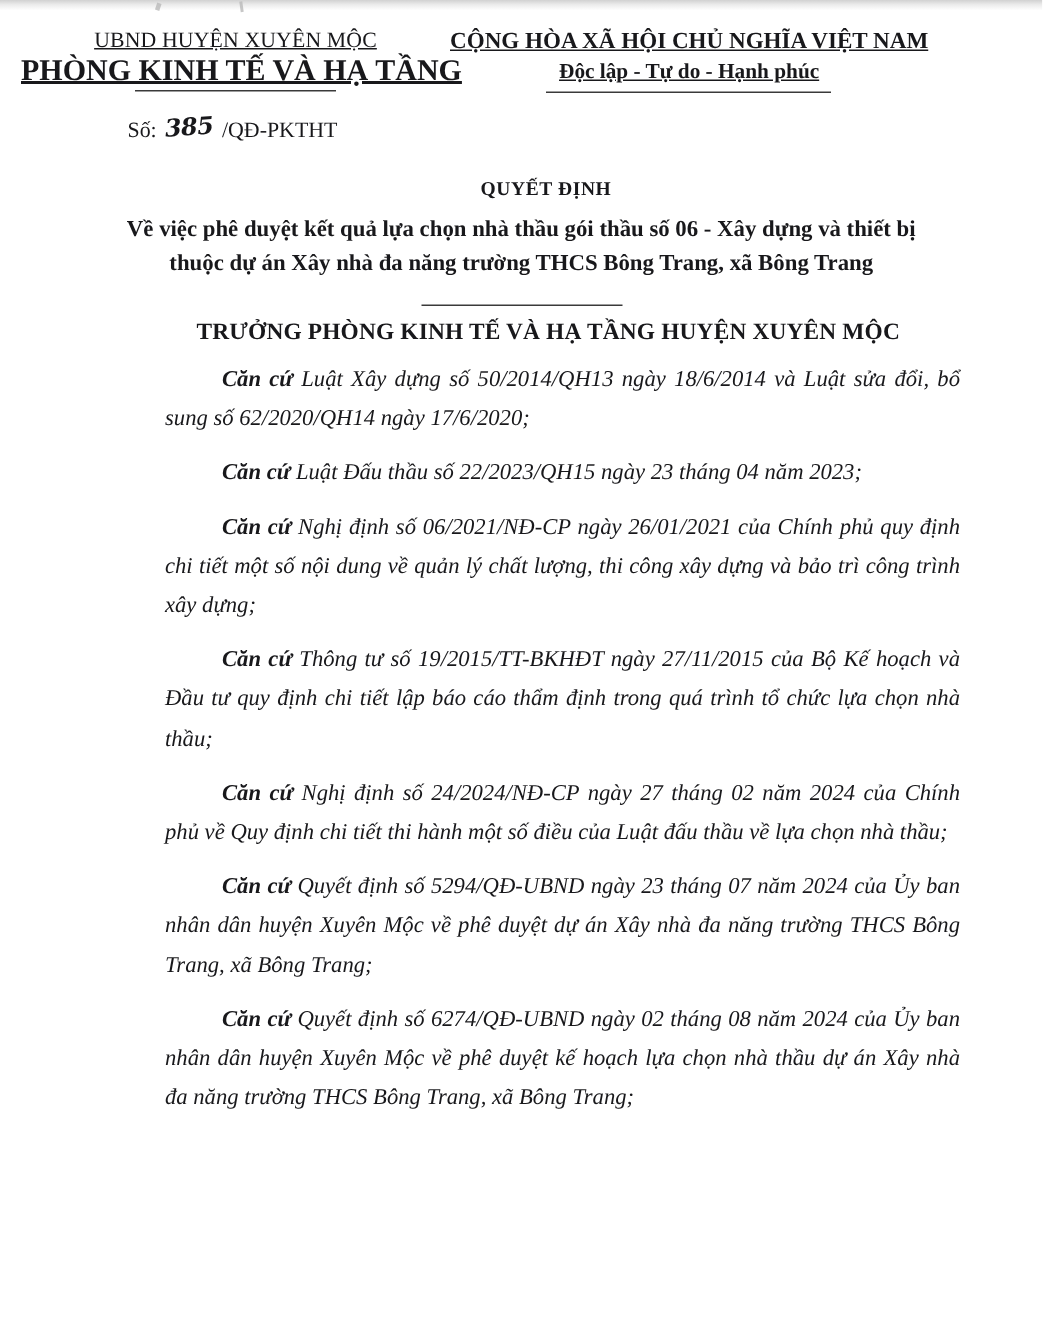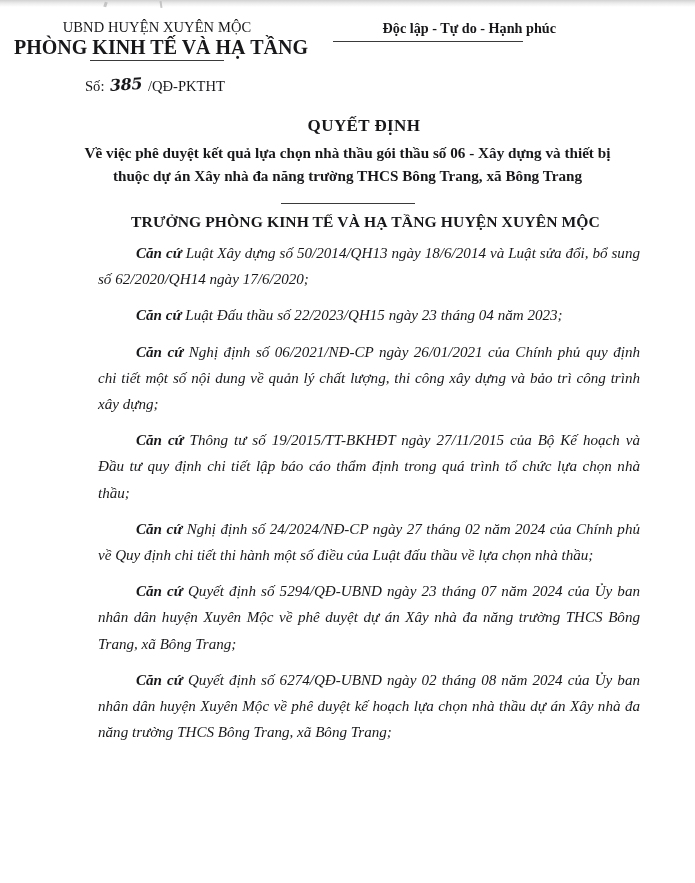--- a/index.html
+++ b/index.html
@@ -38,20 +38,21 @@
   }
   .speck-a { top: 2px; left: 104px; width: 3px; height: 5px; transform: rotate(18deg); }
   .speck-b { top: 1px; left: 160px; width: 2px; height: 7px; transform: rotate(-8deg); }
 
   
   .letterhead {
     position: absolute;
     top: 18px; left: 0;
     width: 568px;
     display: flex;
+    text-decoration: underline;
   }
   .lh-left {
     width: 300px;
     text-align: center;
     padding-left: 14px;
     box-sizing: border-box;
   }
   .lh-right {
     width: 395px;
     text-align: center;
@@ -74,21 +75,20 @@
     font-size: 15.4px;
     font-weight: bold;
     line-height: 20px;
     white-space: nowrap;
   }
   .motto {
     font-size: 14.2px;
     font-weight: bold;
     line-height: 20px;
     white-space: nowrap;
-    text-align: right;
   }
   .rule {
     height: 1px;
     background: #3a3a3a;
     margin: 3px auto 0;
   }
   .rule-left  { width: 134px; }
   .rule-right { width: 190px; }
 
   
@@ -127,21 +127,21 @@
   }
 
   
   .title-block {
     position: absolute;
     top: 115px; left: 0;
     width: 695px;
     text-align: center;
   }
   .doc-kind {
-    font-size: 17px;
+    font-size: 13px;
     font-weight: bold;
     letter-spacing: .4px;
     line-height: 22px;
     margin-left: 33px;
   }
   .doc-subject {
     font-size: 15.2px;
     font-weight: bold;
     line-height: 23px;
     margin: 4px auto 11px;
@@ -173,21 +173,21 @@
     top: 240px;
     left: 98px;
     width: 542px;
   }
   .clause {
     font-size: 15.1px;
     font-style: italic;
     line-height: 26.2px;
     text-align: justify;
     text-indent: 38px;
-    margin: 0 0 10px 0;
+    margin: 0 0 10px 12px;
     hyphens: none;
   }
   .clause:last-child { margin-bottom: 0; }
   .lead {
     font-weight: bold;
   }
 </style>
 </head>
 <body>
 
@@ -197,20 +197,21 @@
   <div class="scan-speck speck-a"></div>
   <div class="scan-speck speck-b"></div>
 
   <div class="letterhead">
     <div class="lh-left">
       <div class="org-upper">UBND HUYỆN XUYÊN MỘC</div>
       <div class="org-lower">PHÒNG KINH TẾ VÀ HẠ TẦNG</div>
       <div class="rule rule-left"></div>
     </div>
     <div class="lh-right">
+      <div class="nation">CỘNG HÒA XÃ HỘI CHỦ NGHĨA VIỆT NAM</div>
       <div class="motto">Độc lập - Tự do - Hạnh phúc</div>
       <div class="rule rule-right"></div>
     </div>
   </div>
 
   <div class="numline">
     <div class="nl-left">
       <span>Số:</span>
       <span class="handwritten">385</span>
       <span>/QĐ-PKTHT</span>

